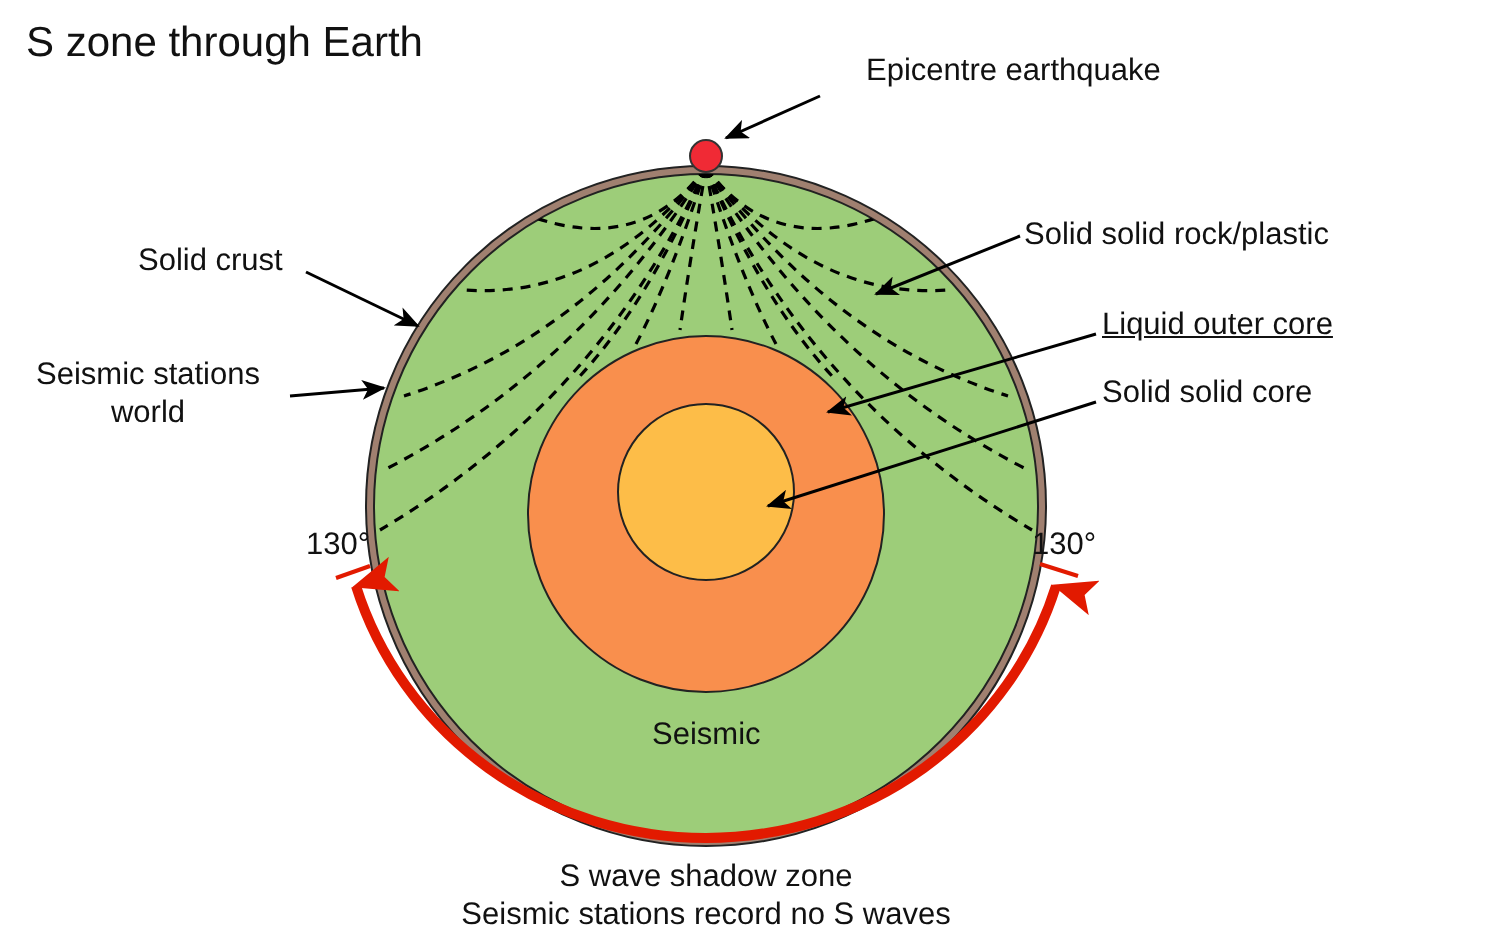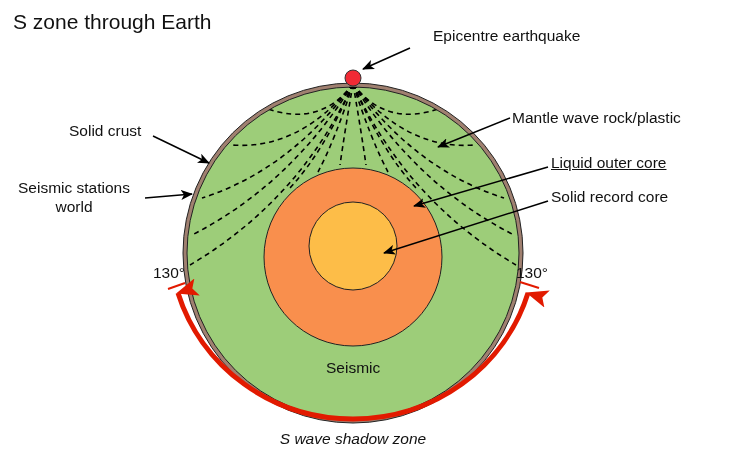--- a/index.html
+++ b/index.html
@@ -64,29 +64,30 @@
   <line x1="153" y1="136" x2="209" y2="163" stroke="#000" stroke-width="1.5" marker-end="url(#ah)"></line>
   <line x1="145" y1="198" x2="192" y2="194" stroke="#000" stroke-width="1.5" marker-end="url(#ah)"></line>
 
   <line x1="168" y1="289" x2="185" y2="283" stroke="#e21a00" stroke-width="2"></line>
   <line x1="520" y1="282" x2="539" y2="288" stroke="#e21a00" stroke-width="2"></line>
 
   <path d="M178,293 A183,178 0 0,0 528,293" fill="none" stroke="#e21a00" stroke-width="5" marker-start="url(#redhead)" marker-end="url(#redhead)"></path>
 </svg>
 
 <div class="lbl" style="left:412px; top:26px;margin-left:21px;">Epicentre earthquake</div>
-<div class="lbl" style="left:512px; top:108px;">Mantle wave rock/plastic</div>
+<div class="lbl" style="left:512px; top:108px;">Solid solid rock/plastic</div>
 <div class="lbl" style="left:551px; top:153px;text-decoration:underline;">Liquid outer core</div>
-<div class="lbl" style="left:551px; top:187px;">Solid record core</div>
+<div class="lbl" style="left:551px; top:187px;">Solid solid core</div>
 <div class="lbl" style="left:69px; top:121px;">Solid crust</div>
 
 <div class="lbl center" style="left:0px; top:178px; width:148px;">
   <div>Seismic stations</div>
   <div>world</div>
 </div>
 
 <div class="lbl" style="left:153px; top:263px;">130°</div>
 <div class="lbl" style="left:516px; top:263px;">130°</div>
 <div class="lbl" style="left:326px; top:358px;">Seismic</div>
 
-<div class="lbl center" style="left:203px; top:429px; width:300px;font-style:italic;">
+<div class="lbl center" style="left:203px; top:429px; width:300px;">
   <div>S wave shadow zone</div>
+  <div>Seismic stations record no S waves</div>
 </div>
 
 </body></html>

